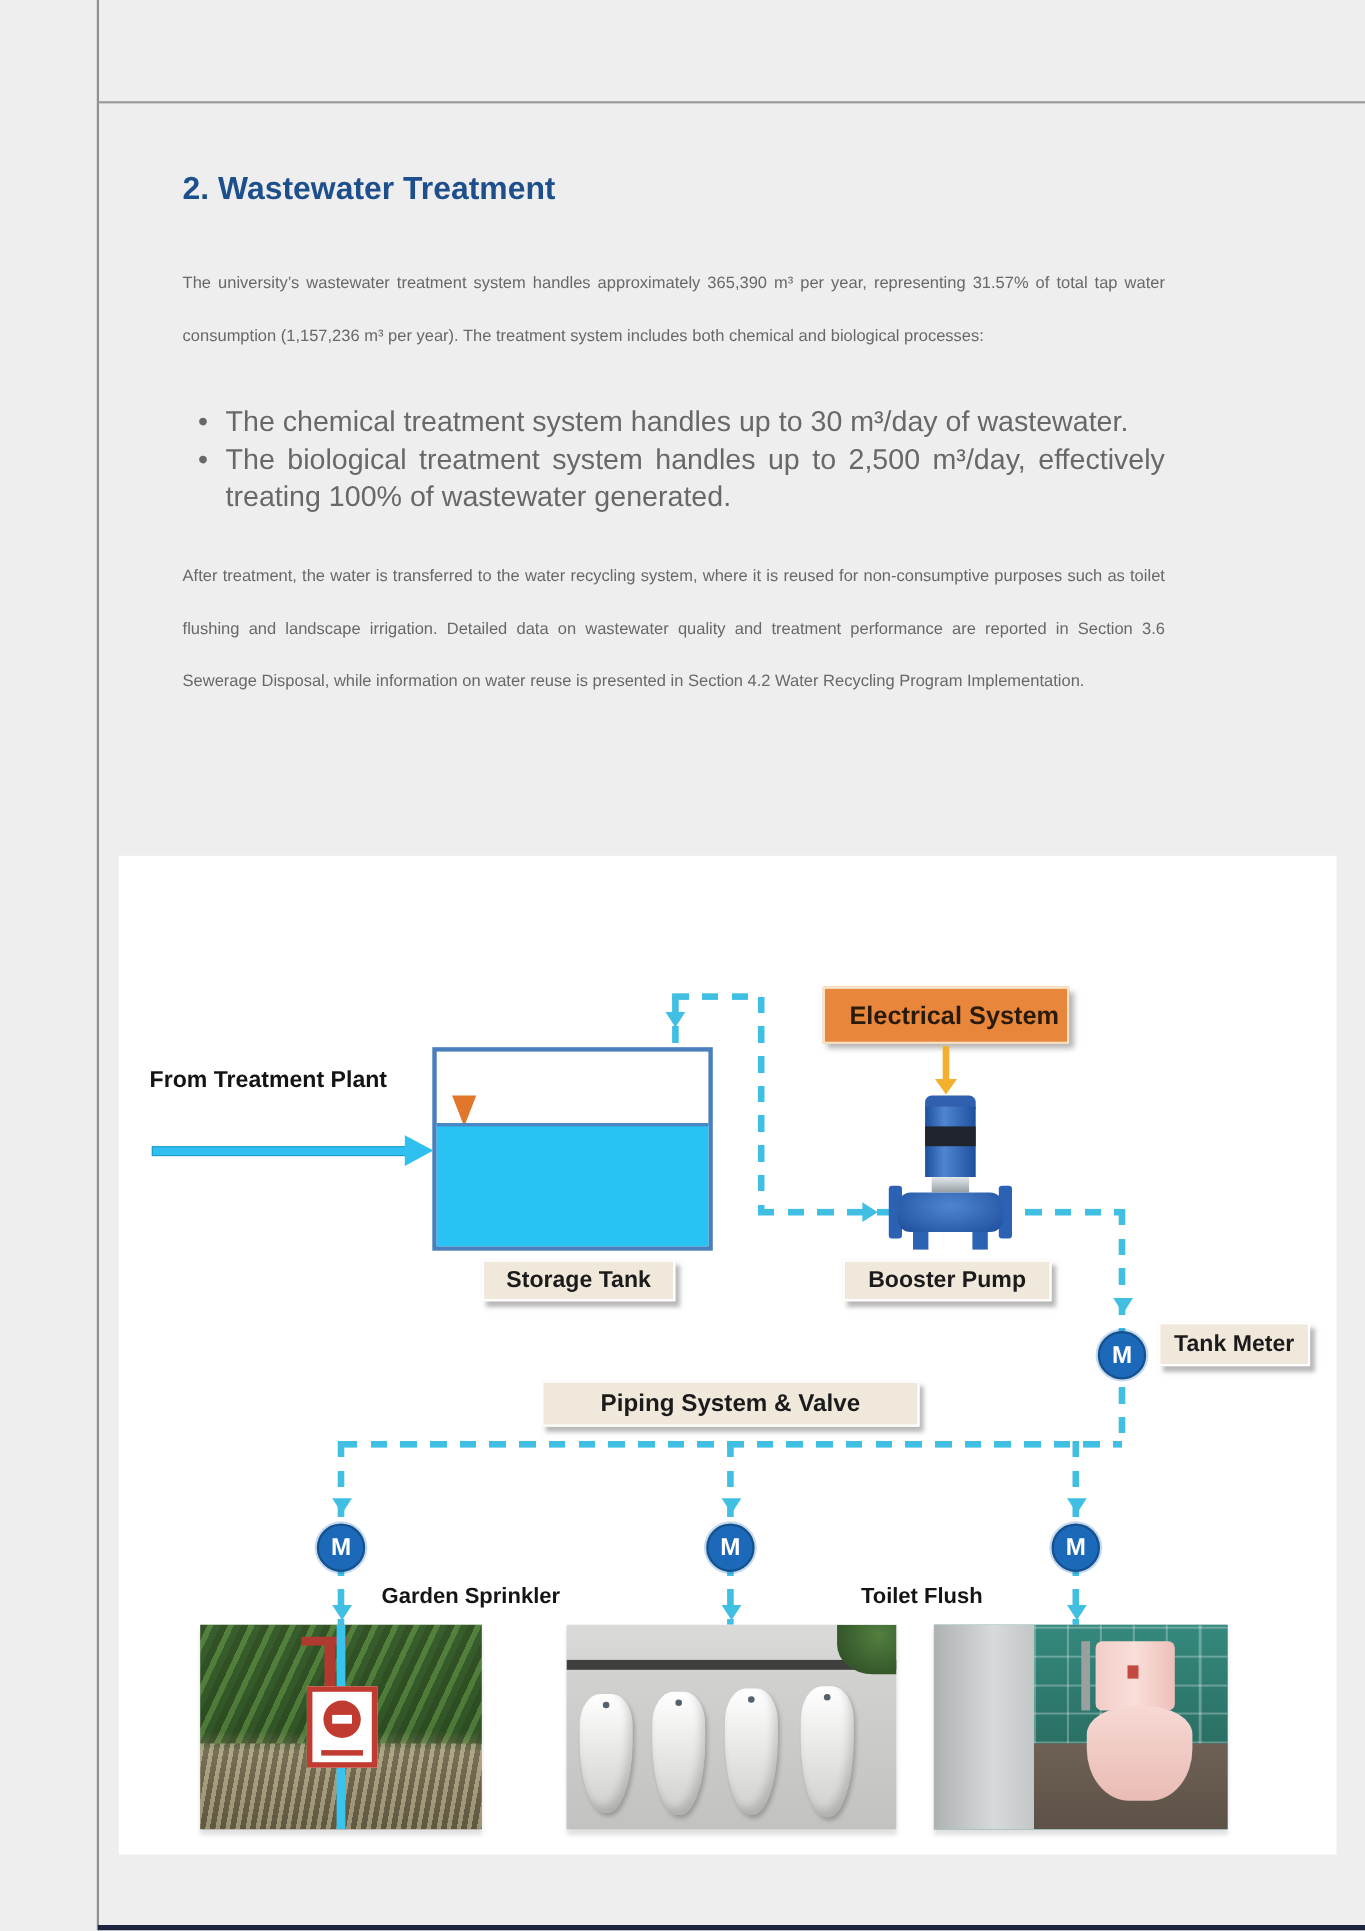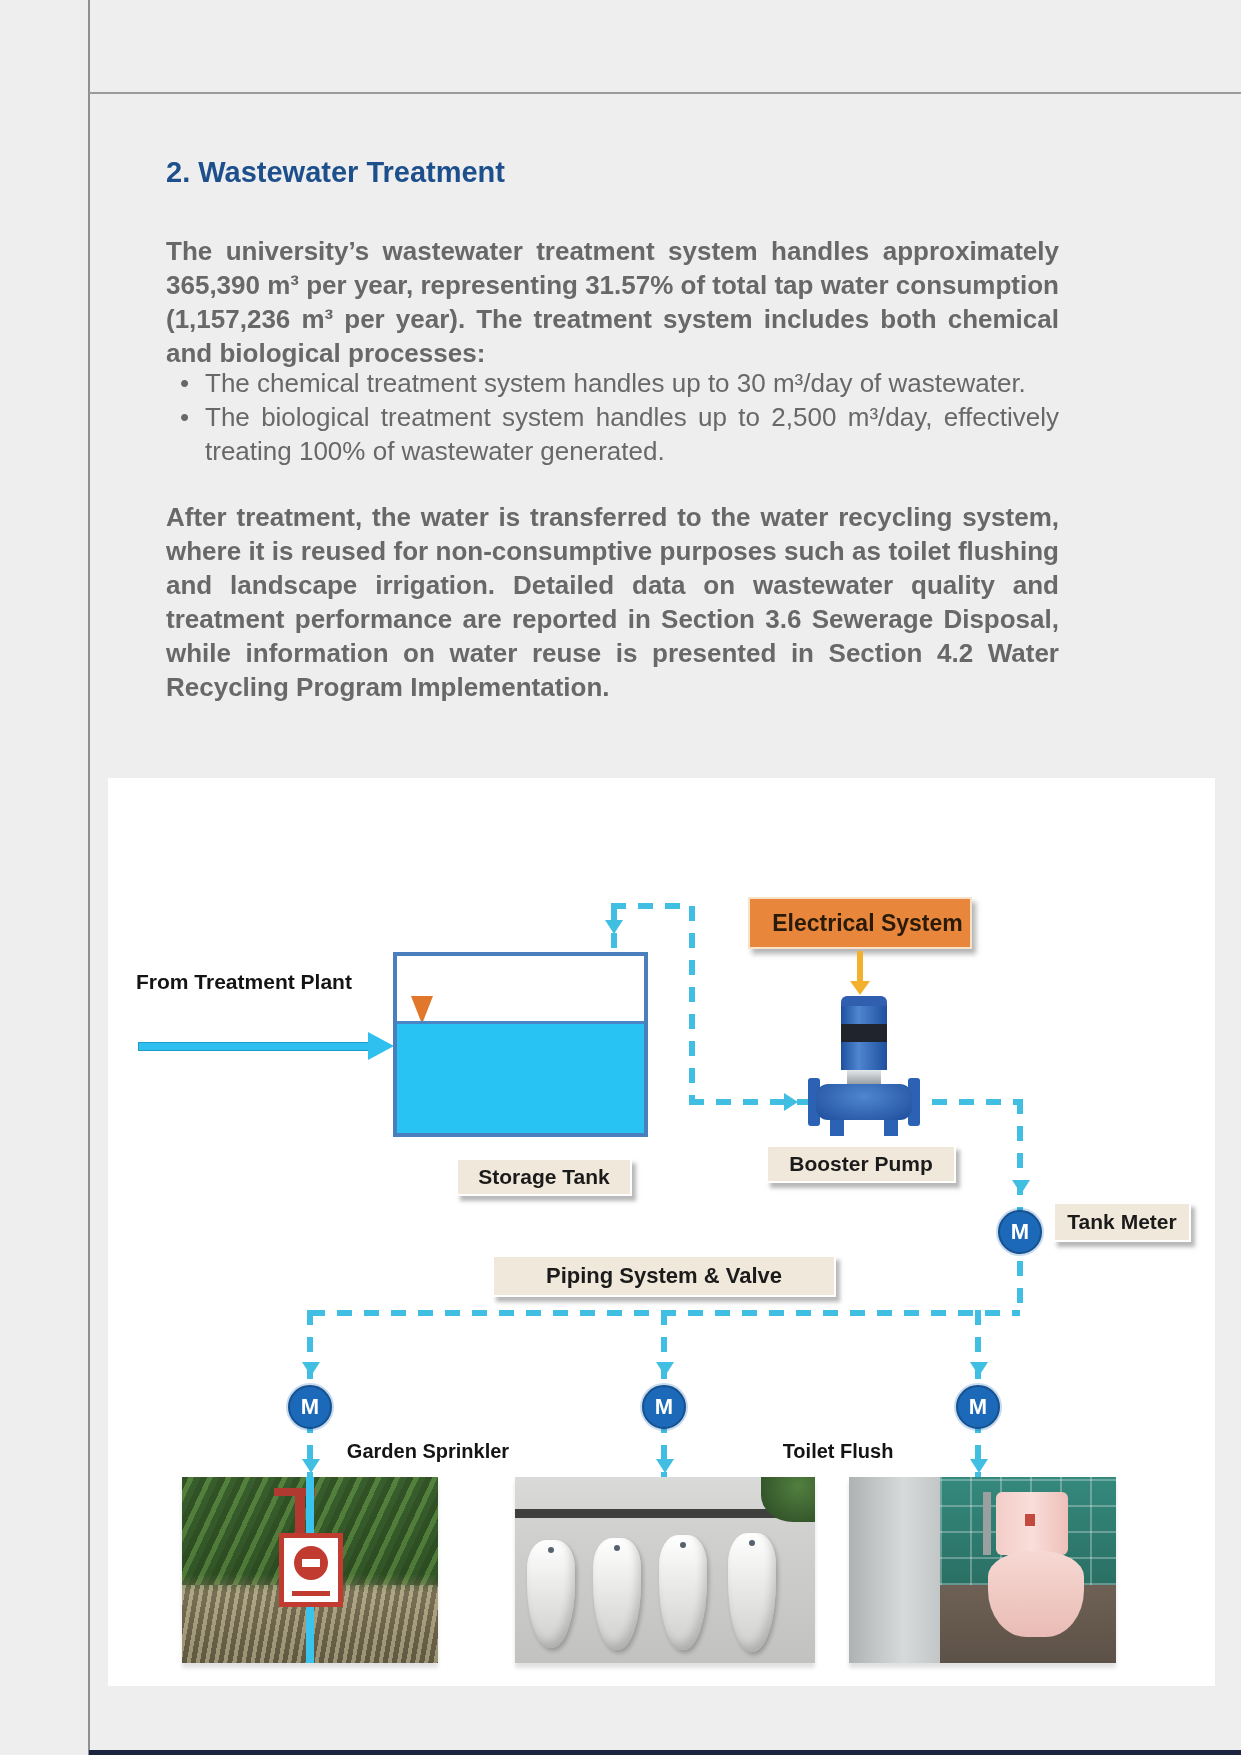--- a/index.html
+++ b/index.html
@@ -24,23 +24,22 @@
   .hrule{position:absolute;left:89px;top:92px;right:0;height:2px;background:#9b9b9b;}
   .bottombar{position:absolute;left:89px;right:0;top:1750px;height:5px;background:#1c2440;}
 
   
   .heading{
     position:absolute;left:166px;top:156px;width:900px;
     font-size:29px;font-weight:bold;color:#1d4f8c;letter-spacing:0;
   }
   .para{
     position:absolute;left:166px;width:893px;
-    font-size:26px;line-height:34px;color:#686868;
+    font-size:15px;line-height:48px;color:#686868;
     text-align:justify;
-    font-weight:bold;
   }
   .p1{top:234px;}
   .p2{top:500px;}
   ul.bullets{
     position:absolute;left:166px;top:366px;width:893px;list-style:none;
   }
   ul.bullets li{
     position:relative;padding-left:39px;
     font-size:26px;line-height:34px;color:#686868;text-align:justify;
   }
@@ -199,21 +198,21 @@
   <div class="arr-down" style="left:194px;top:584px;"></div>
   <div class="arr-down" style="left:548px;top:584px;"></div>
   <div class="arr-down" style="left:862px;top:584px;"></div>
   <div class="mcirc" style="left:180px;top:607px;">M</div>
   <div class="mcirc" style="left:534px;top:607px;">M</div>
   <div class="mcirc" style="left:848px;top:607px;">M</div>
   <div class="arr-down" style="left:194px;top:681px;"></div>
   <div class="arr-down" style="left:548px;top:681px;"></div>
   <div class="arr-down" style="left:862px;top:681px;"></div>
 
-  <div class="tag" style="left:348px;top:367px;width:176px;height:38px;margin-top:13px;">Storage Tank</div>
+  <div class="tag" style="left:330px;top:367px;width:176px;height:38px;">Storage Tank</div>
   <div class="tag" style="left:658px;top:367px;width:190px;height:38px;">Booster Pump</div>
   <div class="tag" style="left:945px;top:424px;width:138px;height:40px;">Tank Meter</div>
   <div class="tag" style="left:384px;top:477px;width:344px;height:42px;font-size:22px;">Piping System &amp; Valve</div>
 
   <div class="branch-label" style="left:206px;top:662px;width:210px;padding-left:18px;">Garden Sprinkler</div>
   <div class="branch-label" style="left:630px;top:662px;width:200px;">Toilet Flush</div>
 
   <div class="photo photo1">
     <div class="ph1-bush"></div>
     <div class="ph1-ground"></div>

